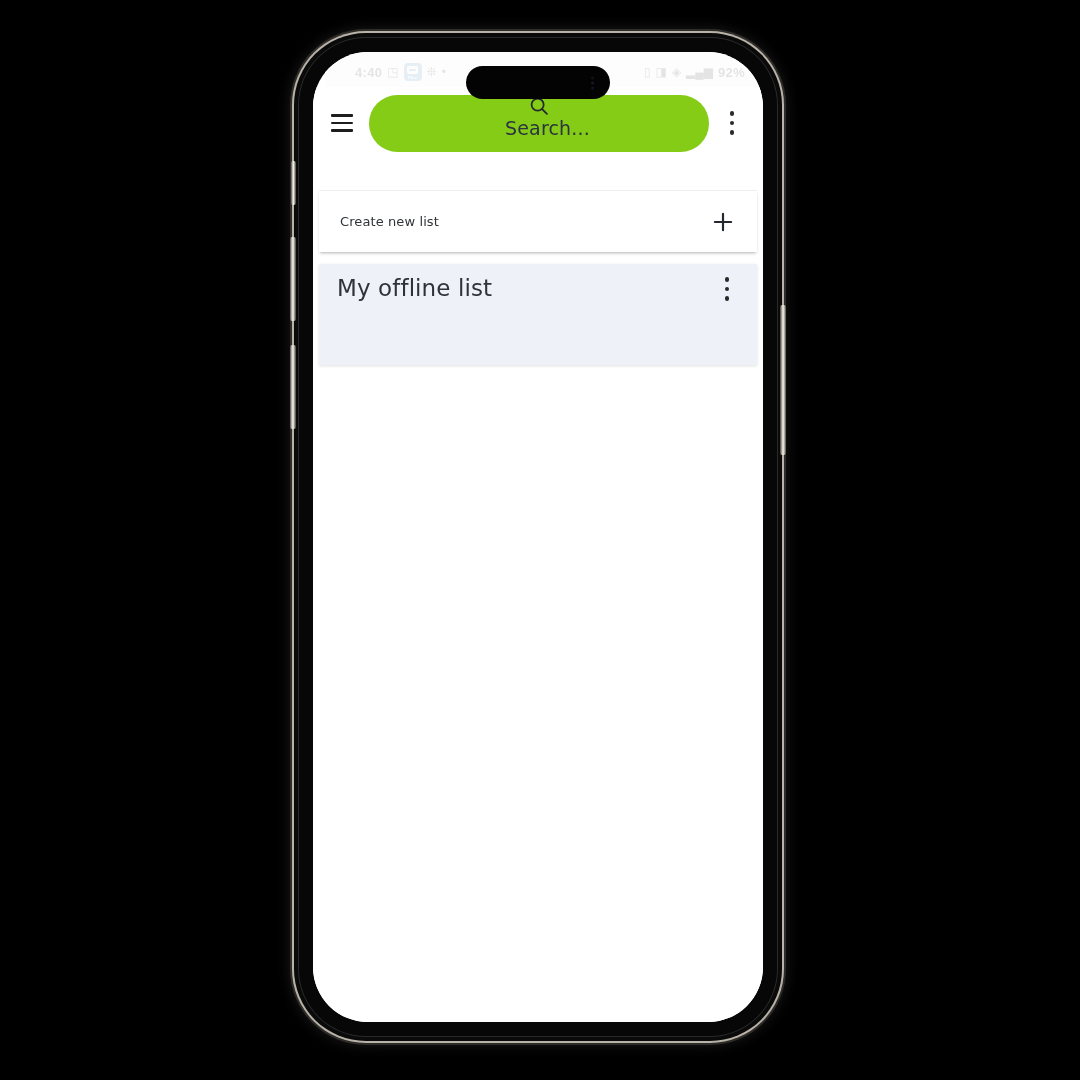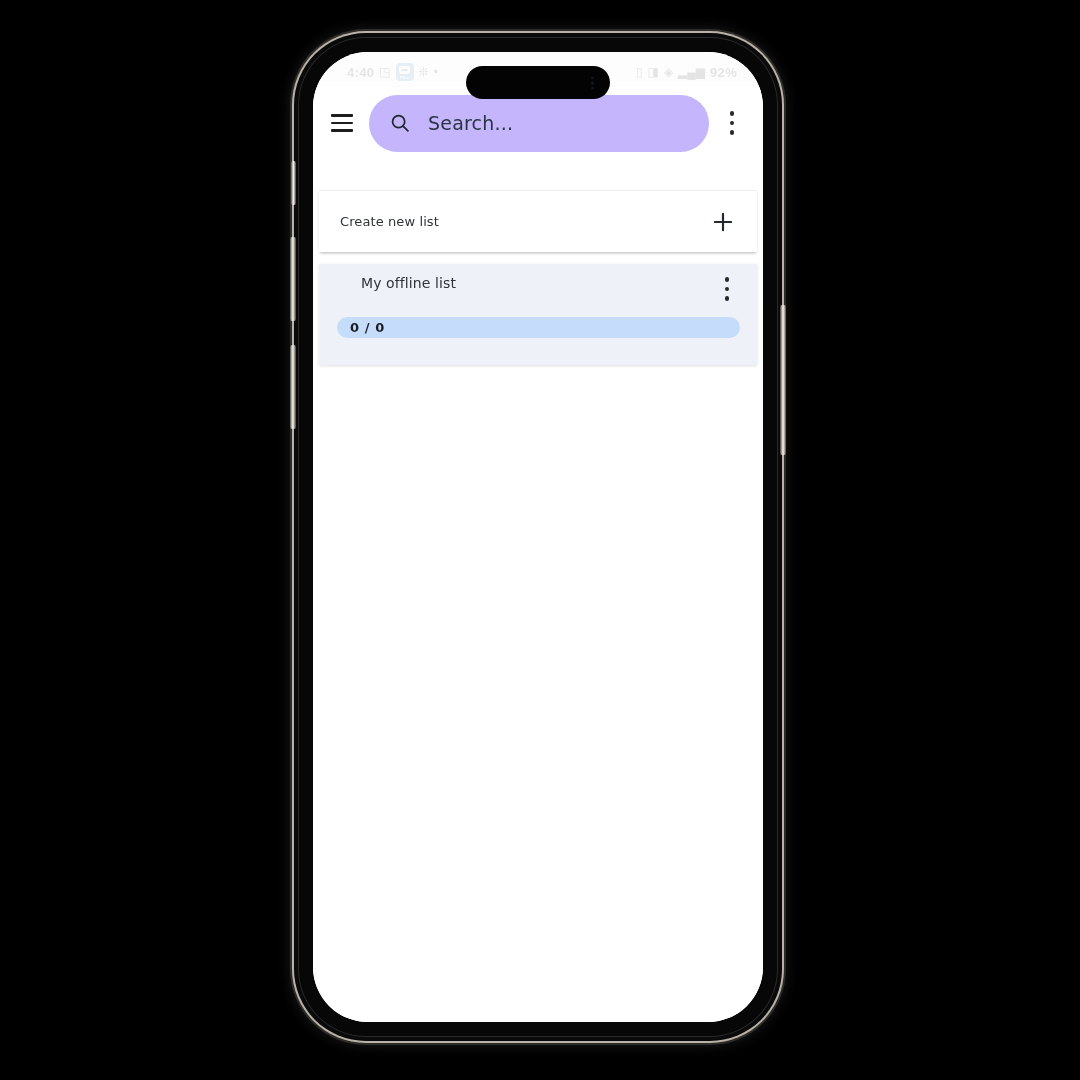--- a/index.html
+++ b/index.html
@@ -59,21 +59,21 @@
     width: 450px;
     height: 970px;
     border-radius: 55px;
     background: #ffffff;
     overflow: hidden;
   }
 
   
   #status-bar {
     position: absolute;
-    left: 4px; top: 0;
+    left: 12px; top: 0;
     width: 100%;
     height: 40px;
     display: flex;
     align-items: center;
     justify-content: space-between;
     padding: 0 30px;
     box-sizing: border-box;
     background: #fdfdfd;
   }
   #status-left, #status-right {
@@ -277,26 +277,25 @@
     box-sizing: border-box;
     padding: 12px 17px 0 18px;
     cursor: pointer;
   }
   #list-card-header {
     display: flex;
     align-items: flex-start;
     justify-content: space-between;
   }
   #list-title {
-    font-size: 14px;
+    font-size: 23px;
     color: #2e3338;
     font-family: "DejaVu Sans", sans-serif;
     letter-spacing: 0.1px;
     line-height: 1.1;
-    margin-left: 24px;
   }
   #list-overflow-button {
     width: 26px;
     height: 30px;
     display: flex;
     flex-direction: column;
     align-items: center;
     justify-content: flex-start;
     gap: 5px;
     padding-top: 1px;
@@ -376,21 +375,21 @@
     </div>
 
     <div id="app-bar">
 
       <div id="menu-button">
         <span></span>
         <span></span>
         <span></span>
       </div>
 
-      <div id="search-bar" style="background: #c4b5fd;">
+      <div id="search-bar" style="background: #84cc16; flex-direction: column;">
         <svg id="search-icon" width="22" height="22" viewBox="0 0 24 24" fill="none">
           <circle cx="10.5" cy="10.5" r="6.6" stroke="#23282e" stroke-width="1.9"></circle>
           <line x1="15.4" y1="15.4" x2="20.6" y2="20.6" stroke="#23282e" stroke-width="1.9" stroke-linecap="round"></line>
         </svg>
         <span id="search-placeholder">Search...</span>
       </div>
 
       <div id="overflow-button">
         <i></i>
         <i></i>
@@ -411,21 +410,17 @@
       <div id="list-card" style="background: rgb(238, 242, 248);">
         <div id="list-card-header">
           <span id="list-title">My offline list</span>
           <div id="list-overflow-button">
             <i></i>
             <i></i>
             <i></i>
           </div>
         </div>
 
-        <div id="progress-track" style="background: rgb(197, 221, 251);">
-          <div id="progress-fill" style="background: rgb(127, 178, 243); width: 0%;"></div>
-          <span id="progress-label">0 / 0</span>
-        </div>
       </div>
 
     </div>
   </div>
 </div>
 
 </body></html>

